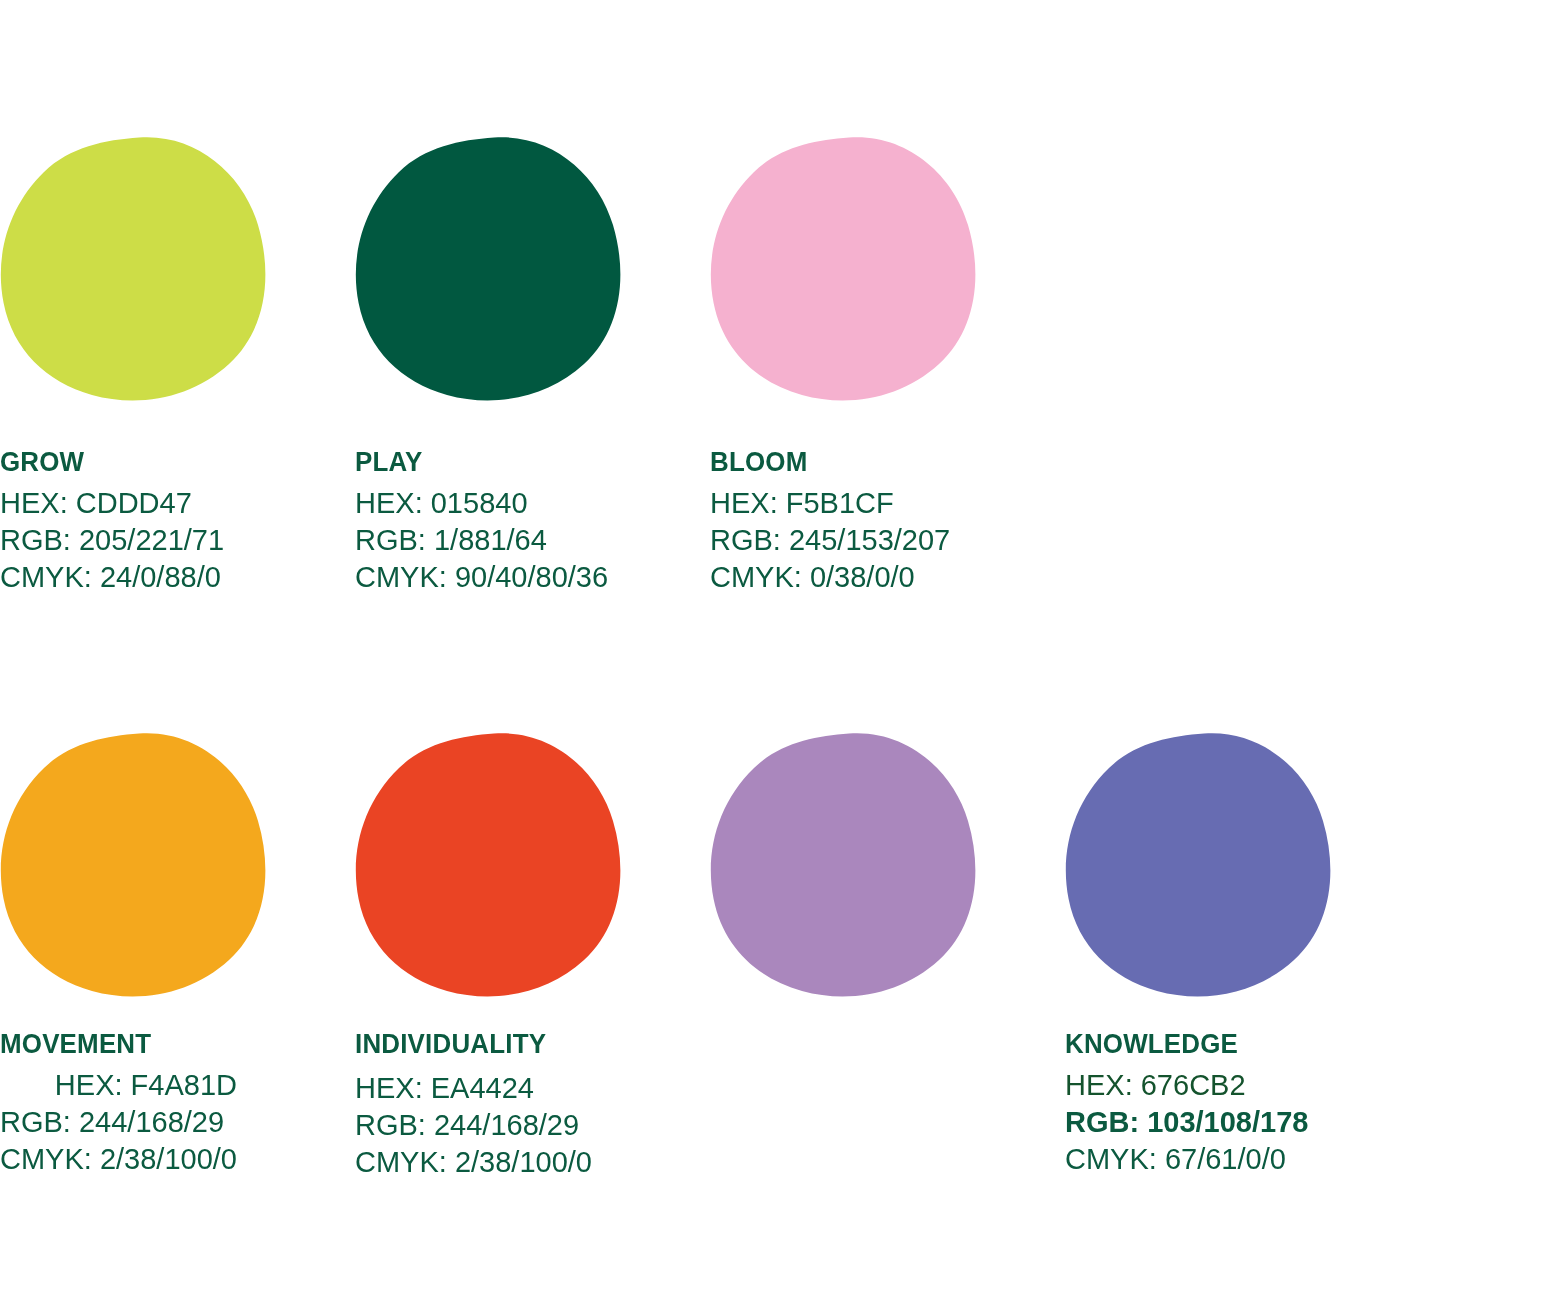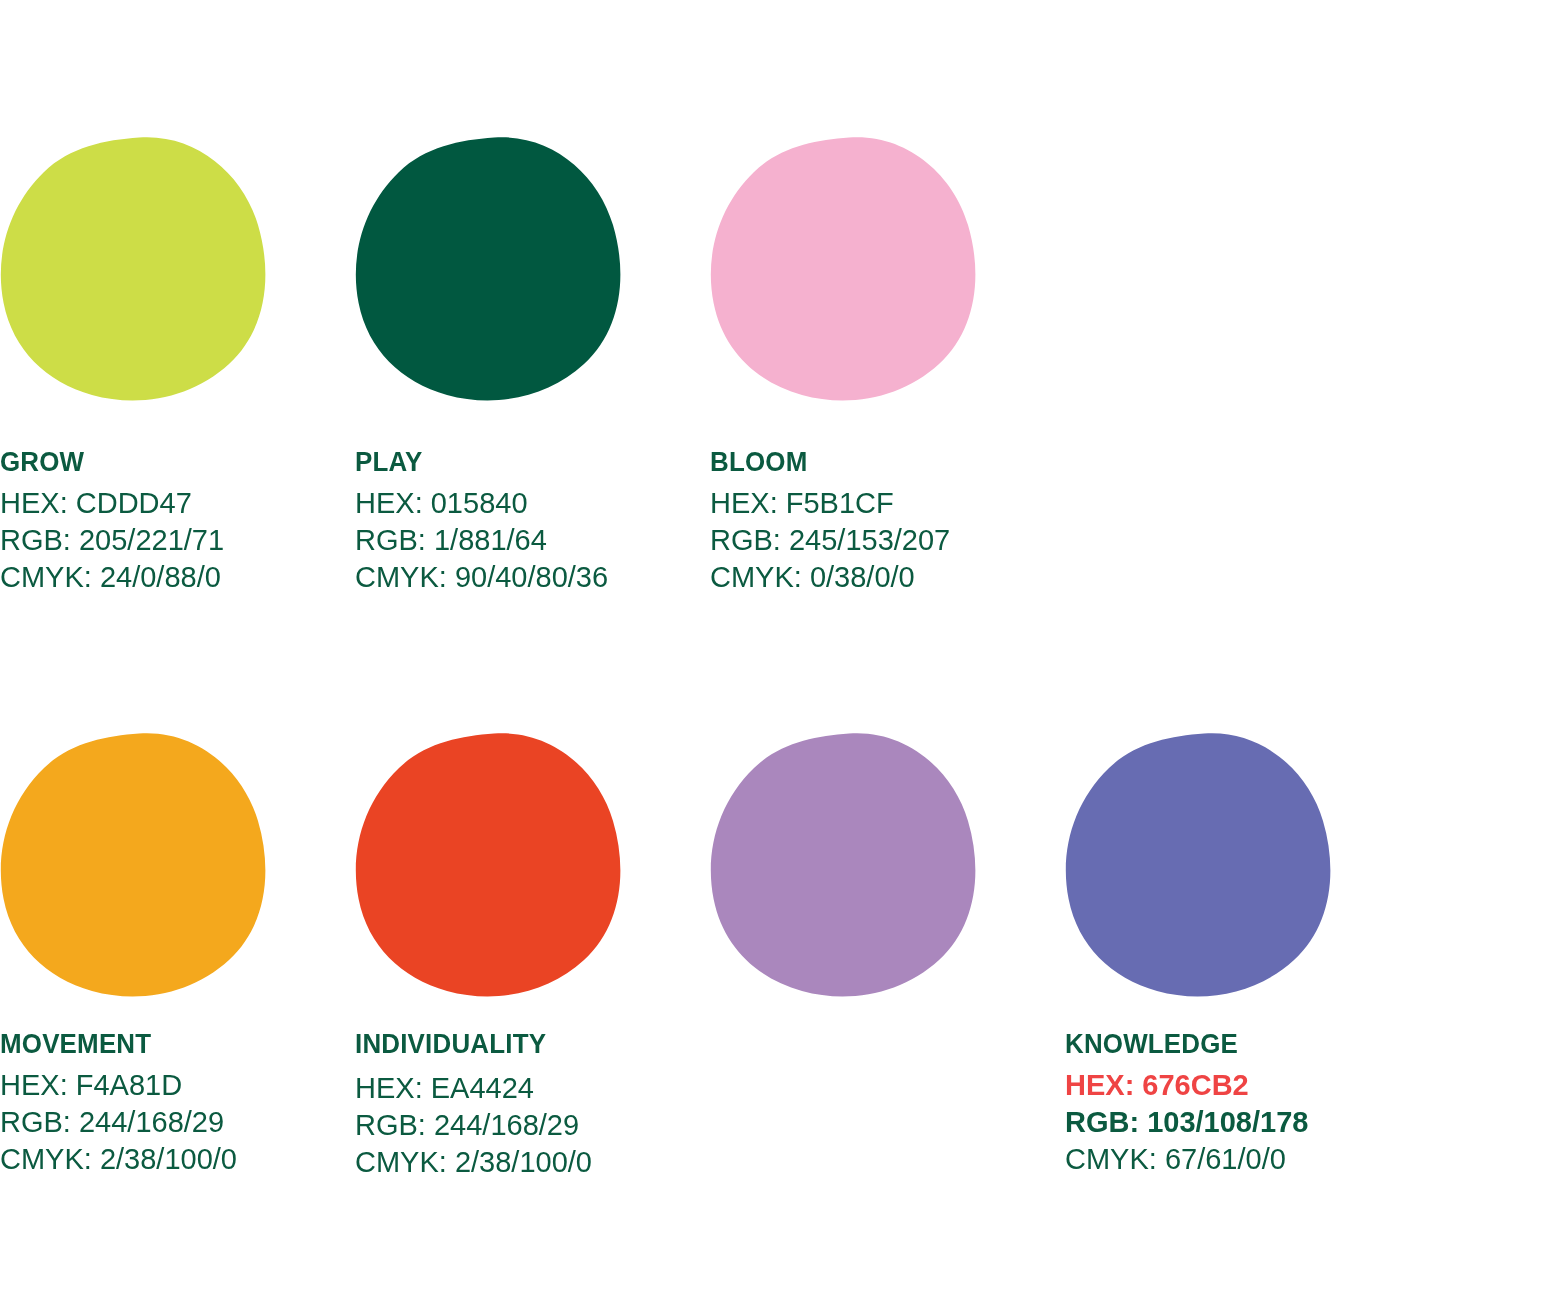--- a/index.html
+++ b/index.html
@@ -149,21 +149,21 @@
 
     <div class="swatch">
       <div class="blob-wrap">
         <svg viewBox="0 0 266 264" xmlns="http://www.w3.org/2000/svg" aria-hidden="true">
           <path d="M139 0.6 C196 -3.6 243 37 258 88 C273 139 266 193 229 227 C192 261 139 271 92 258 C46 245 13 213 3.6 166 C-5.6 119 8 70 44 35 C70 10 105 3 139 0.6 Z" fill="#F4A81D"></path>
         </svg>
       </div>
       <div class="gap gap-bottom"></div>
       <div class="info">
         <div class="swatch-name" style="color: rgb(11, 90, 64);">MOVEMENT</div>
-        <div class="spec spec-first" style="color: rgb(11, 90, 64);">HEX: F4A81D</div>
+        <div class="spec spec-first" style="color: rgb(11, 90, 64); text-align: right;">HEX: F4A81D</div>
         <div class="spec" style="color: rgb(11, 90, 64);">RGB: 244/168/29</div>
         <div class="spec" style="color: rgb(11, 90, 64);">CMYK: 2/38/100/0</div>
       </div>
     </div>
 
     <div class="swatch">
       <div class="blob-wrap">
         <svg viewBox="0 0 266 264" xmlns="http://www.w3.org/2000/svg" aria-hidden="true">
           <path d="M139 0.6 C196 -3.6 243 37 258 88 C273 139 266 193 229 227 C192 261 139 271 92 258 C46 245 13 213 3.6 166 C-5.6 119 8 70 44 35 C70 10 105 3 139 0.6 Z" fill="#EA4424"></path>
         </svg>
@@ -188,21 +188,21 @@
 
     <div class="swatch">
       <div class="blob-wrap">
         <svg viewBox="0 0 266 264" xmlns="http://www.w3.org/2000/svg" aria-hidden="true">
           <path d="M139 0.6 C196 -3.6 243 37 258 88 C273 139 266 193 229 227 C192 261 139 271 92 258 C46 245 13 213 3.6 166 C-5.6 119 8 70 44 35 C70 10 105 3 139 0.6 Z" fill="#676CB2"></path>
         </svg>
       </div>
       <div class="gap gap-bottom"></div>
       <div class="info">
         <div class="swatch-name" style="color: rgb(11, 90, 64);">KNOWLEDGE</div>
-        <div class="spec spec-first" style="color: #ef4444; font-weight: bold;">HEX: 676CB2</div>
+        <div class="spec spec-first" style="color: #14532d;">HEX: 676CB2</div>
         <div class="spec" style="color: rgb(11, 90, 64); font-weight: bold;">RGB: 103/108/178</div>
         <div class="spec" style="color: rgb(11, 90, 64);">CMYK: 67/61/0/0</div>
       </div>
     </div>
 
   </div>
 
 </div>
 
 </body></html>

